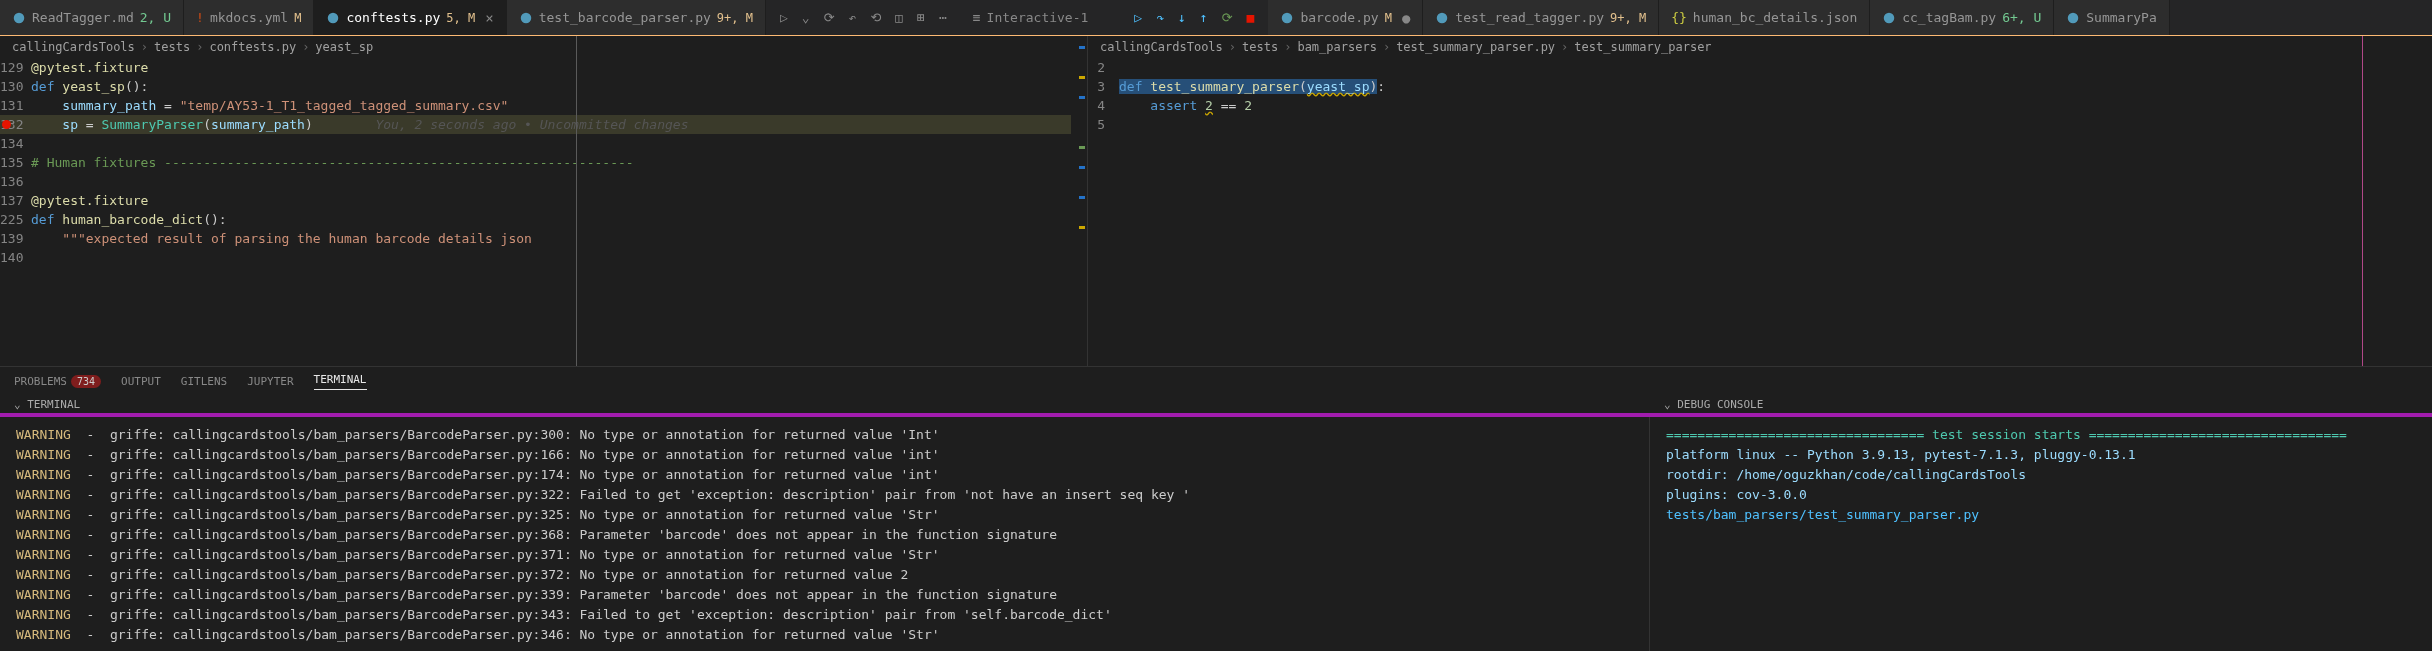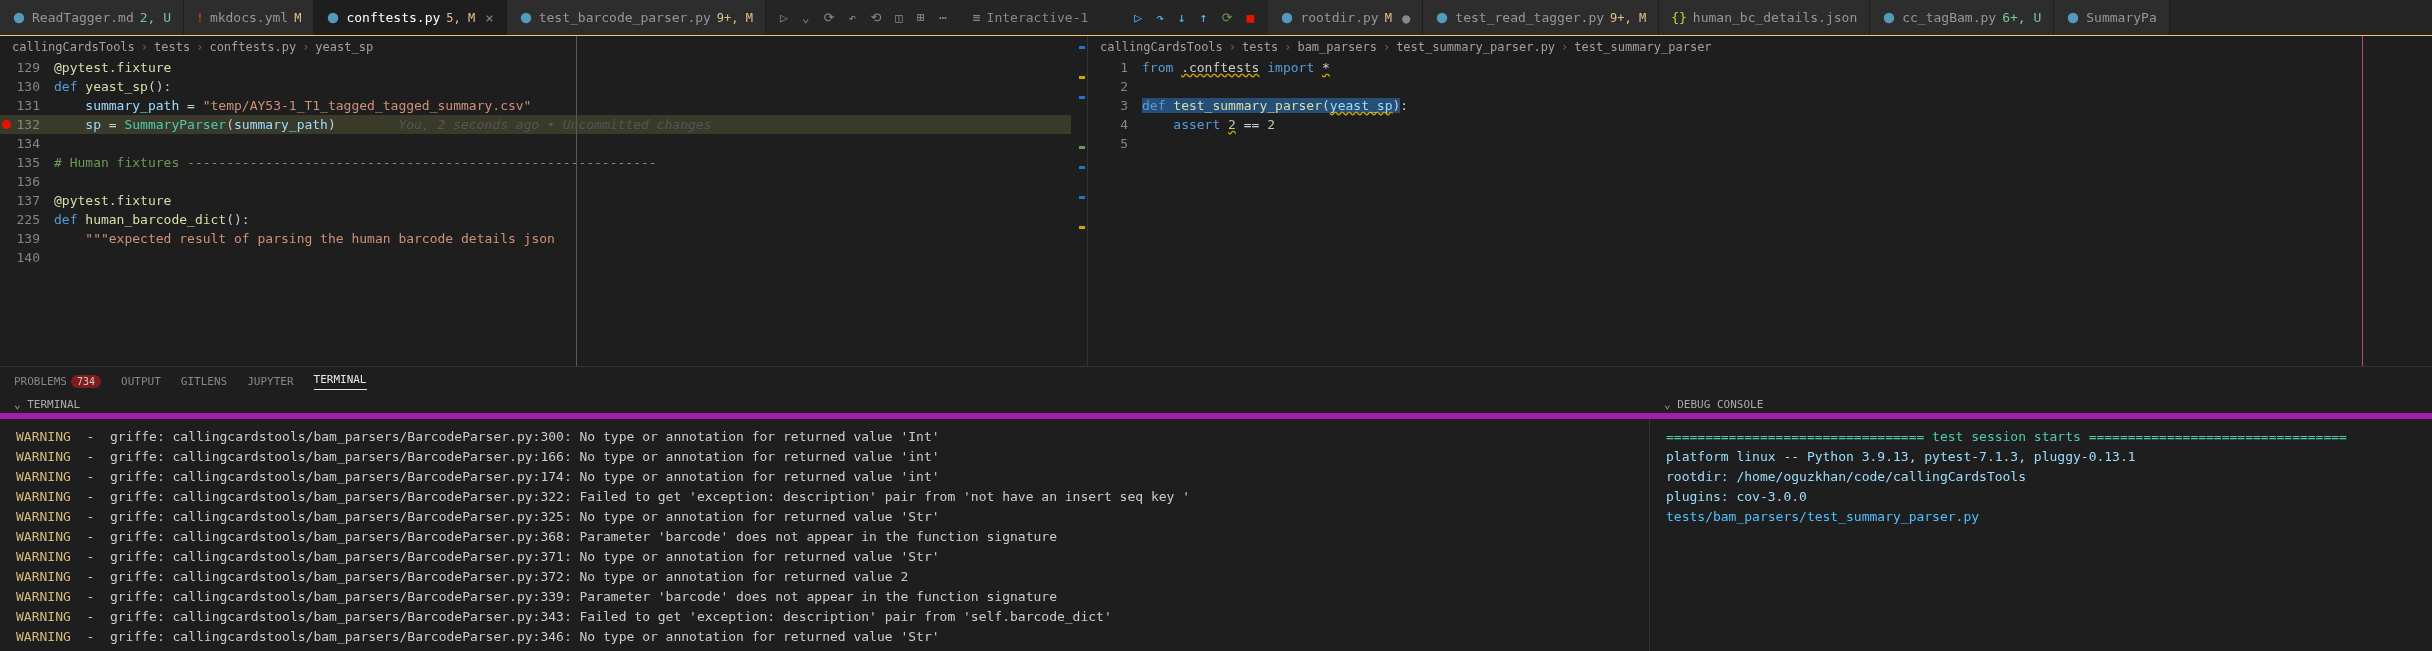--- a/index.html
+++ b/index.html
@@ -59,21 +59,21 @@
   height: 178px;
 }
 .editor-pane {
   position: relative;
   overflow: hidden;
 }
 .editor-pane.left { width: 1088px; border-right: 1px solid #333; }
 .editor-pane.right { flex: 1; }
 .gutter {
   display: inline-block;
-  width: 54px;
+  width: 31px;
   text-align: right;
   color: #858585;
   padding-right: 14px;
   user-select: none;
 }
 .code-line {
   font-family: 'Menlo', 'Consolas', monospace;
   font-size: 13px;
   line-height: 19px;
   white-space: pre;
@@ -119,21 +119,21 @@
 }
 .panel-tab { cursor: pointer; }
 .panel-tab.active { color: #e7e7e7; border-bottom: 1px solid #e7e7e7; padding-bottom: 3px; }
 .panel-tab .badge { background: #7f1d1d; color: #ccc; padding: 1px 6px; border-radius: 8px; font-size: 10px; margin-left: 4px; }
 .panel-header {
   display: flex;
   justify-content: space-between;
   padding: 2px 14px;
   font-size: 11px;
   color: #aaa;
-  border-bottom: 6px solid #a21caf;
+  border-bottom: 4px solid #a21caf;
 }
 .panel-body {
   display: flex;
   height: 330px;
 }
 .terminal-pane {
   width: 1650px;
   padding: 8px 16px;
   overflow: hidden;
   border-right: 1px solid #333;
@@ -216,21 +216,21 @@
     <span>↑</span>
     <span style="color:#6a9955;">⟳</span>
     <span style="color:#e51400;">■</span>
   </div>
 
   <div id="tabs-right" style="display:flex; flex:1; overflow:hidden;">
       <div class="tab">
         <svg class="icon" viewBox="0 0 16 16">
           <circle cx="8" cy="8" r="6" fill="#519aba"></circle>
         </svg>
-        <span>rootdir.py</span> 
+        <span>barcode.py</span> 
         <span class="mod">M</span>
         <span class="close">●</span>
       </div>
       <div class="tab">
         <svg class="icon" viewBox="0 0 16 16">
           <circle cx="8" cy="8" r="6" fill="#519aba"></circle>
         </svg>
         <span>test_read_tagger.py</span> 
         <span class="mod">9+, M</span>
       </div>
@@ -295,21 +295,20 @@
         <span class="sep">›</span>
         <span>tests</span>
         <span class="sep">›</span>
         <span>bam_parsers</span>
         <span class="sep">›</span>
         <span>test_summary_parser.py</span>
         <span class="sep">›</span>
         <span>test_summary_parser</span>
       </div>
     <div id="code-right">
-        <div class="code-line"><span class="gutter">1</span><span class="k-def">from</span> <span class="k-wavy">.conftests</span> <span class="k-def">import</span> <span class="k-wavy">*</span></div>
         <div class="code-line"><span class="gutter">2</span></div>
         <div class="code-line"><span class="gutter">3</span><span class="k-sel"><span class="k-def">def</span> <span class="k-fn">test_summary_parser</span>(<span class="k-wavy k-var">yeast_sp</span>)</span>:</div>
         <div class="code-line"><span class="gutter">4</span>    <span class="k-def">assert</span> <span class="k-wavy"><span class="k-num">2</span></span> == <span class="k-num">2</span></div>
         <div class="code-line"><span class="gutter">5</span></div>
       </div>
     <div class="ruler pink" style="left:1274px;"></div>
   </div>
 </div>
 
 <div class="panel-tabs" id="panel-tabs">

